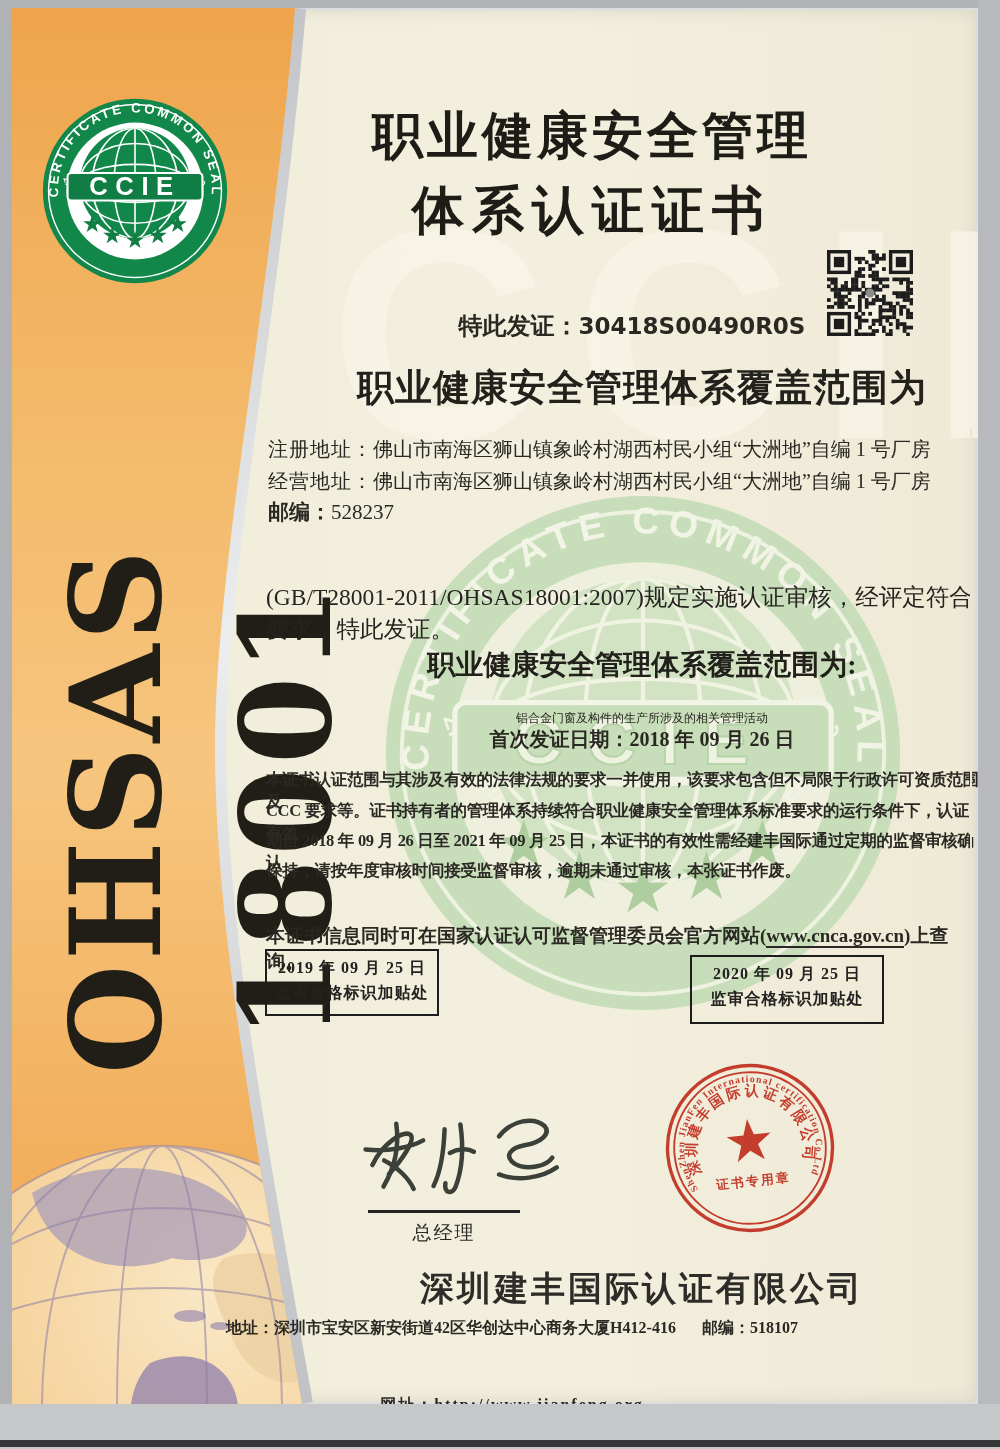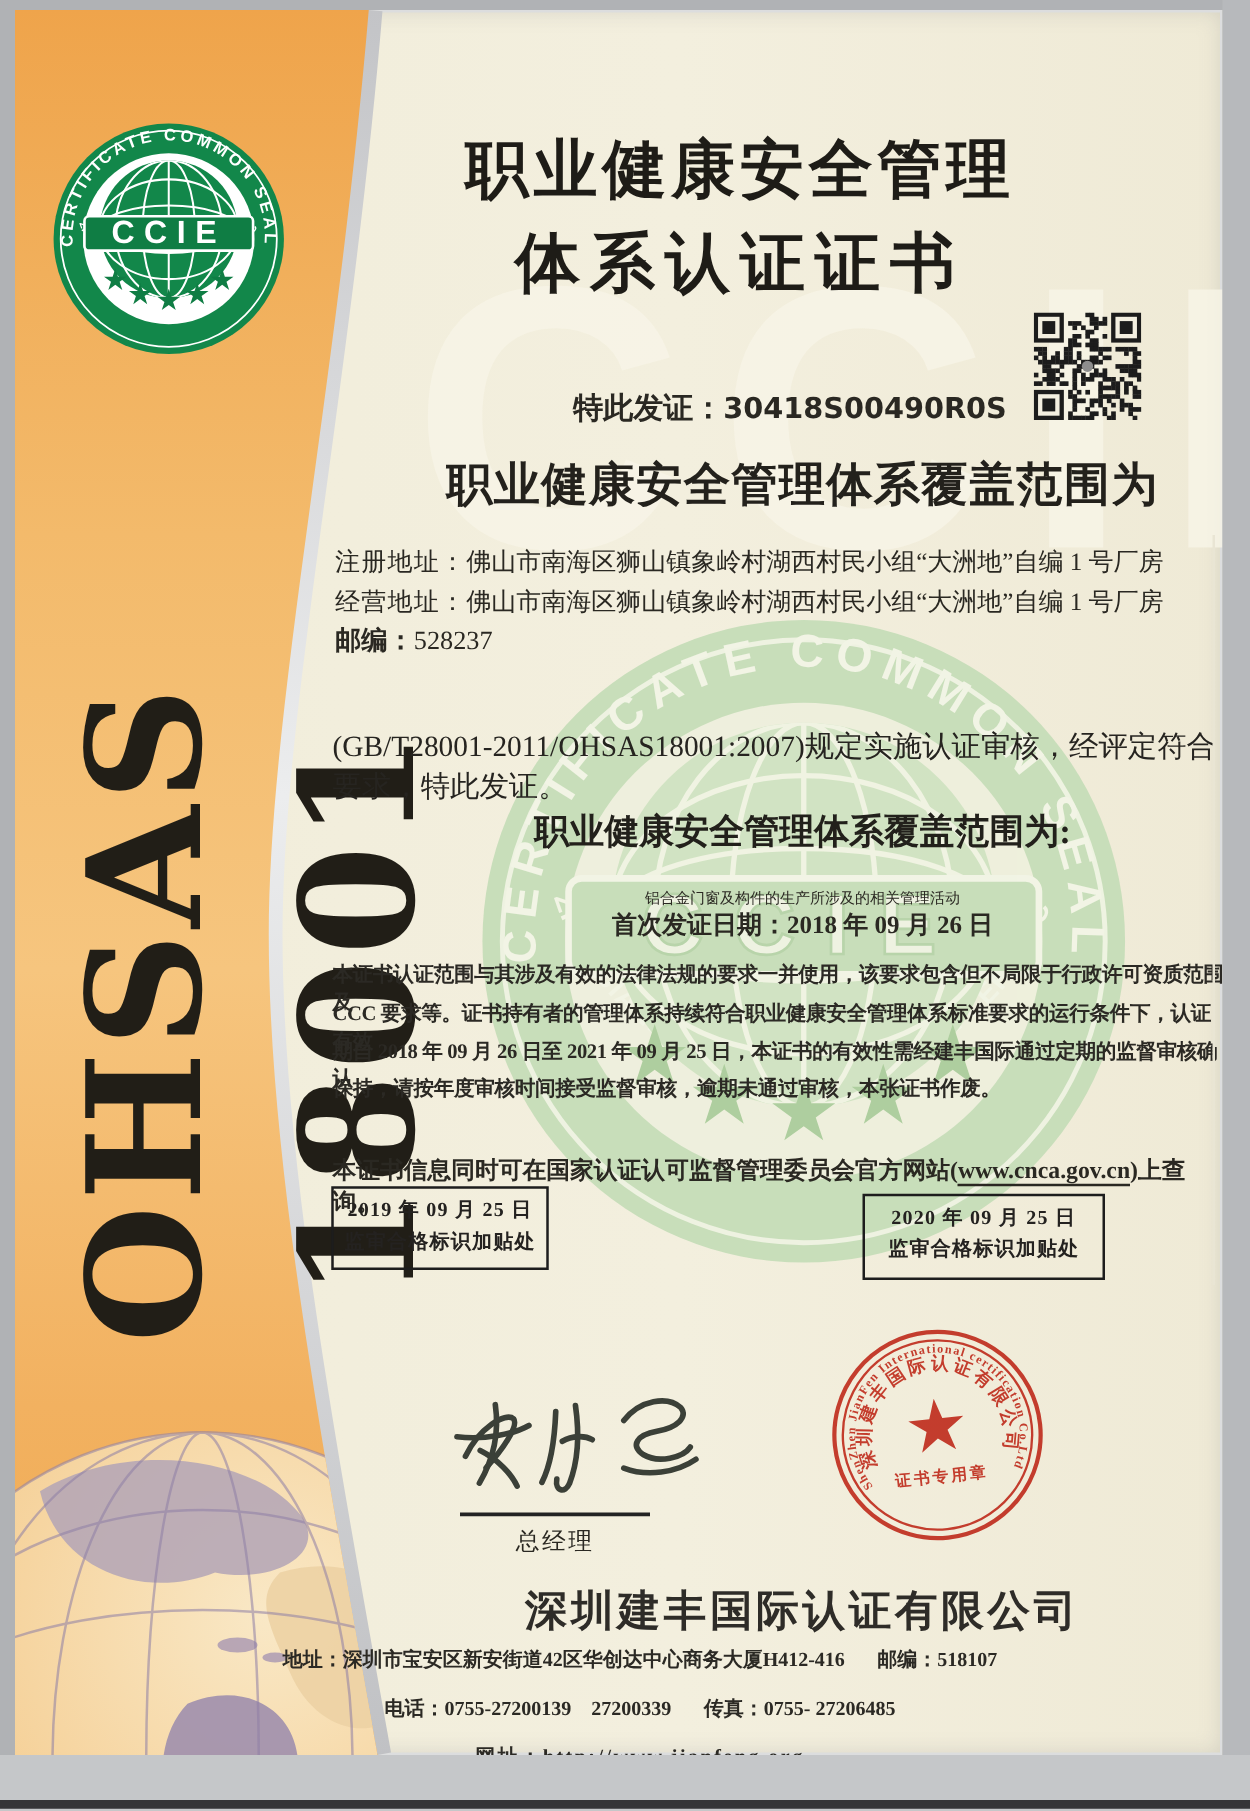--- a/index.html
+++ b/index.html
@@ -489,23 +489,20 @@
       <g transform="translate(120,112) scale(3.1)" fill="#cd3729">
         <path d="M0,-10 L2.25,-3.09 L9.51,-3.09 L3.63,1.18 L5.88,8.09 L0,3.82 L-5.88,8.09 L-3.63,1.18 L-9.51,-3.09 L-2.25,-3.09 Z"></path>
       </g>
       <text x="120" y="170" text-anchor="middle" fill="#cd3729" font-family="Liberation Serif,serif" font-weight="bold" font-size="17" letter-spacing="3">证书专用章</text>
     </svg>
 
     <div class="abs ctr issuer-name">深圳建丰国际认证有限公司</div>
     <div class="abs ctr issuer-line" style="top:1310px;">
       <span>地址：</span><span>深圳市宝安区新安街道42区华创达中心商务大厦H412-416</span><span class="gap"></span><span>邮编：</span><span>518107</span>
     </div>
-    <div class="abs ctr issuer-line" style="top:1349px;">
-      <span>电话：</span><span>0755-27200139　27200339</span><span class="gap"></span><span>传真：</span><span>0755- 27206485</span>
-    </div>
     <div class="abs ctr issuer-line" style="top:1387px;letter-spacing:2px;">
       <span>网址：</span><span>http://www.jianfeng.org</span>
     </div>
 
     <div class="crease"></div>
   </div>
 
   <div class="scan-right"></div>
   <div class="scan-bottom"></div>
   <div class="scan-bottom-line"></div>

